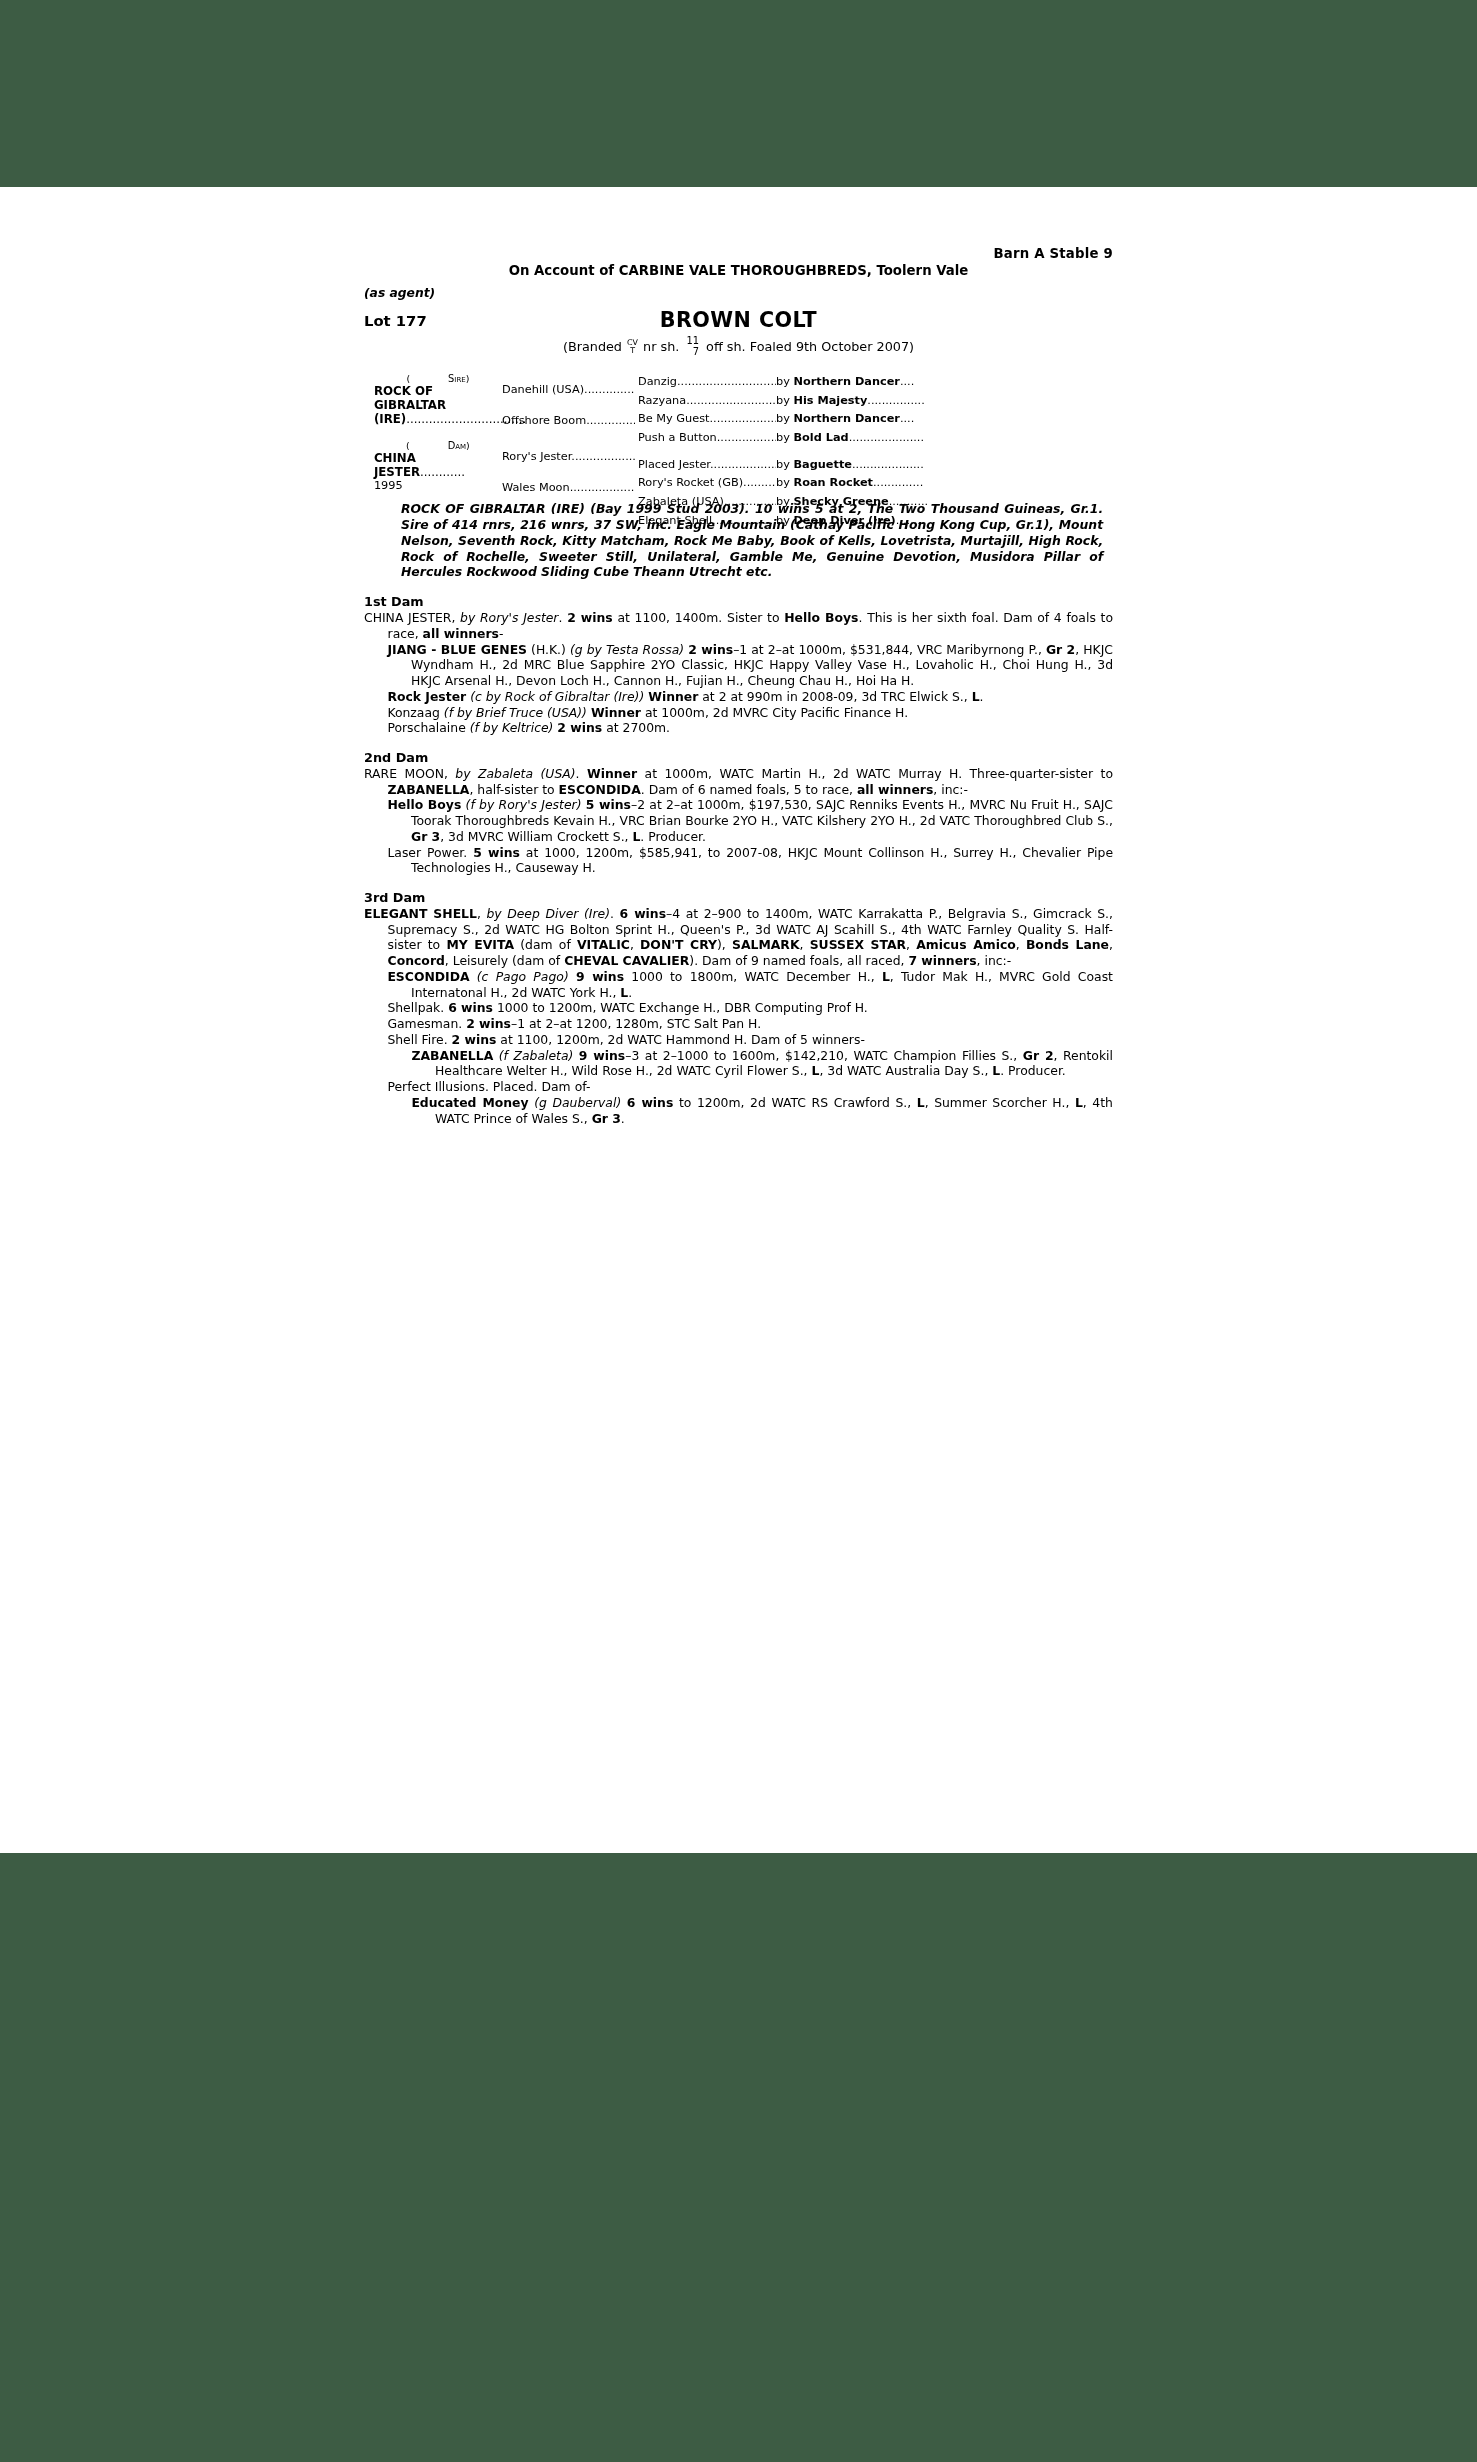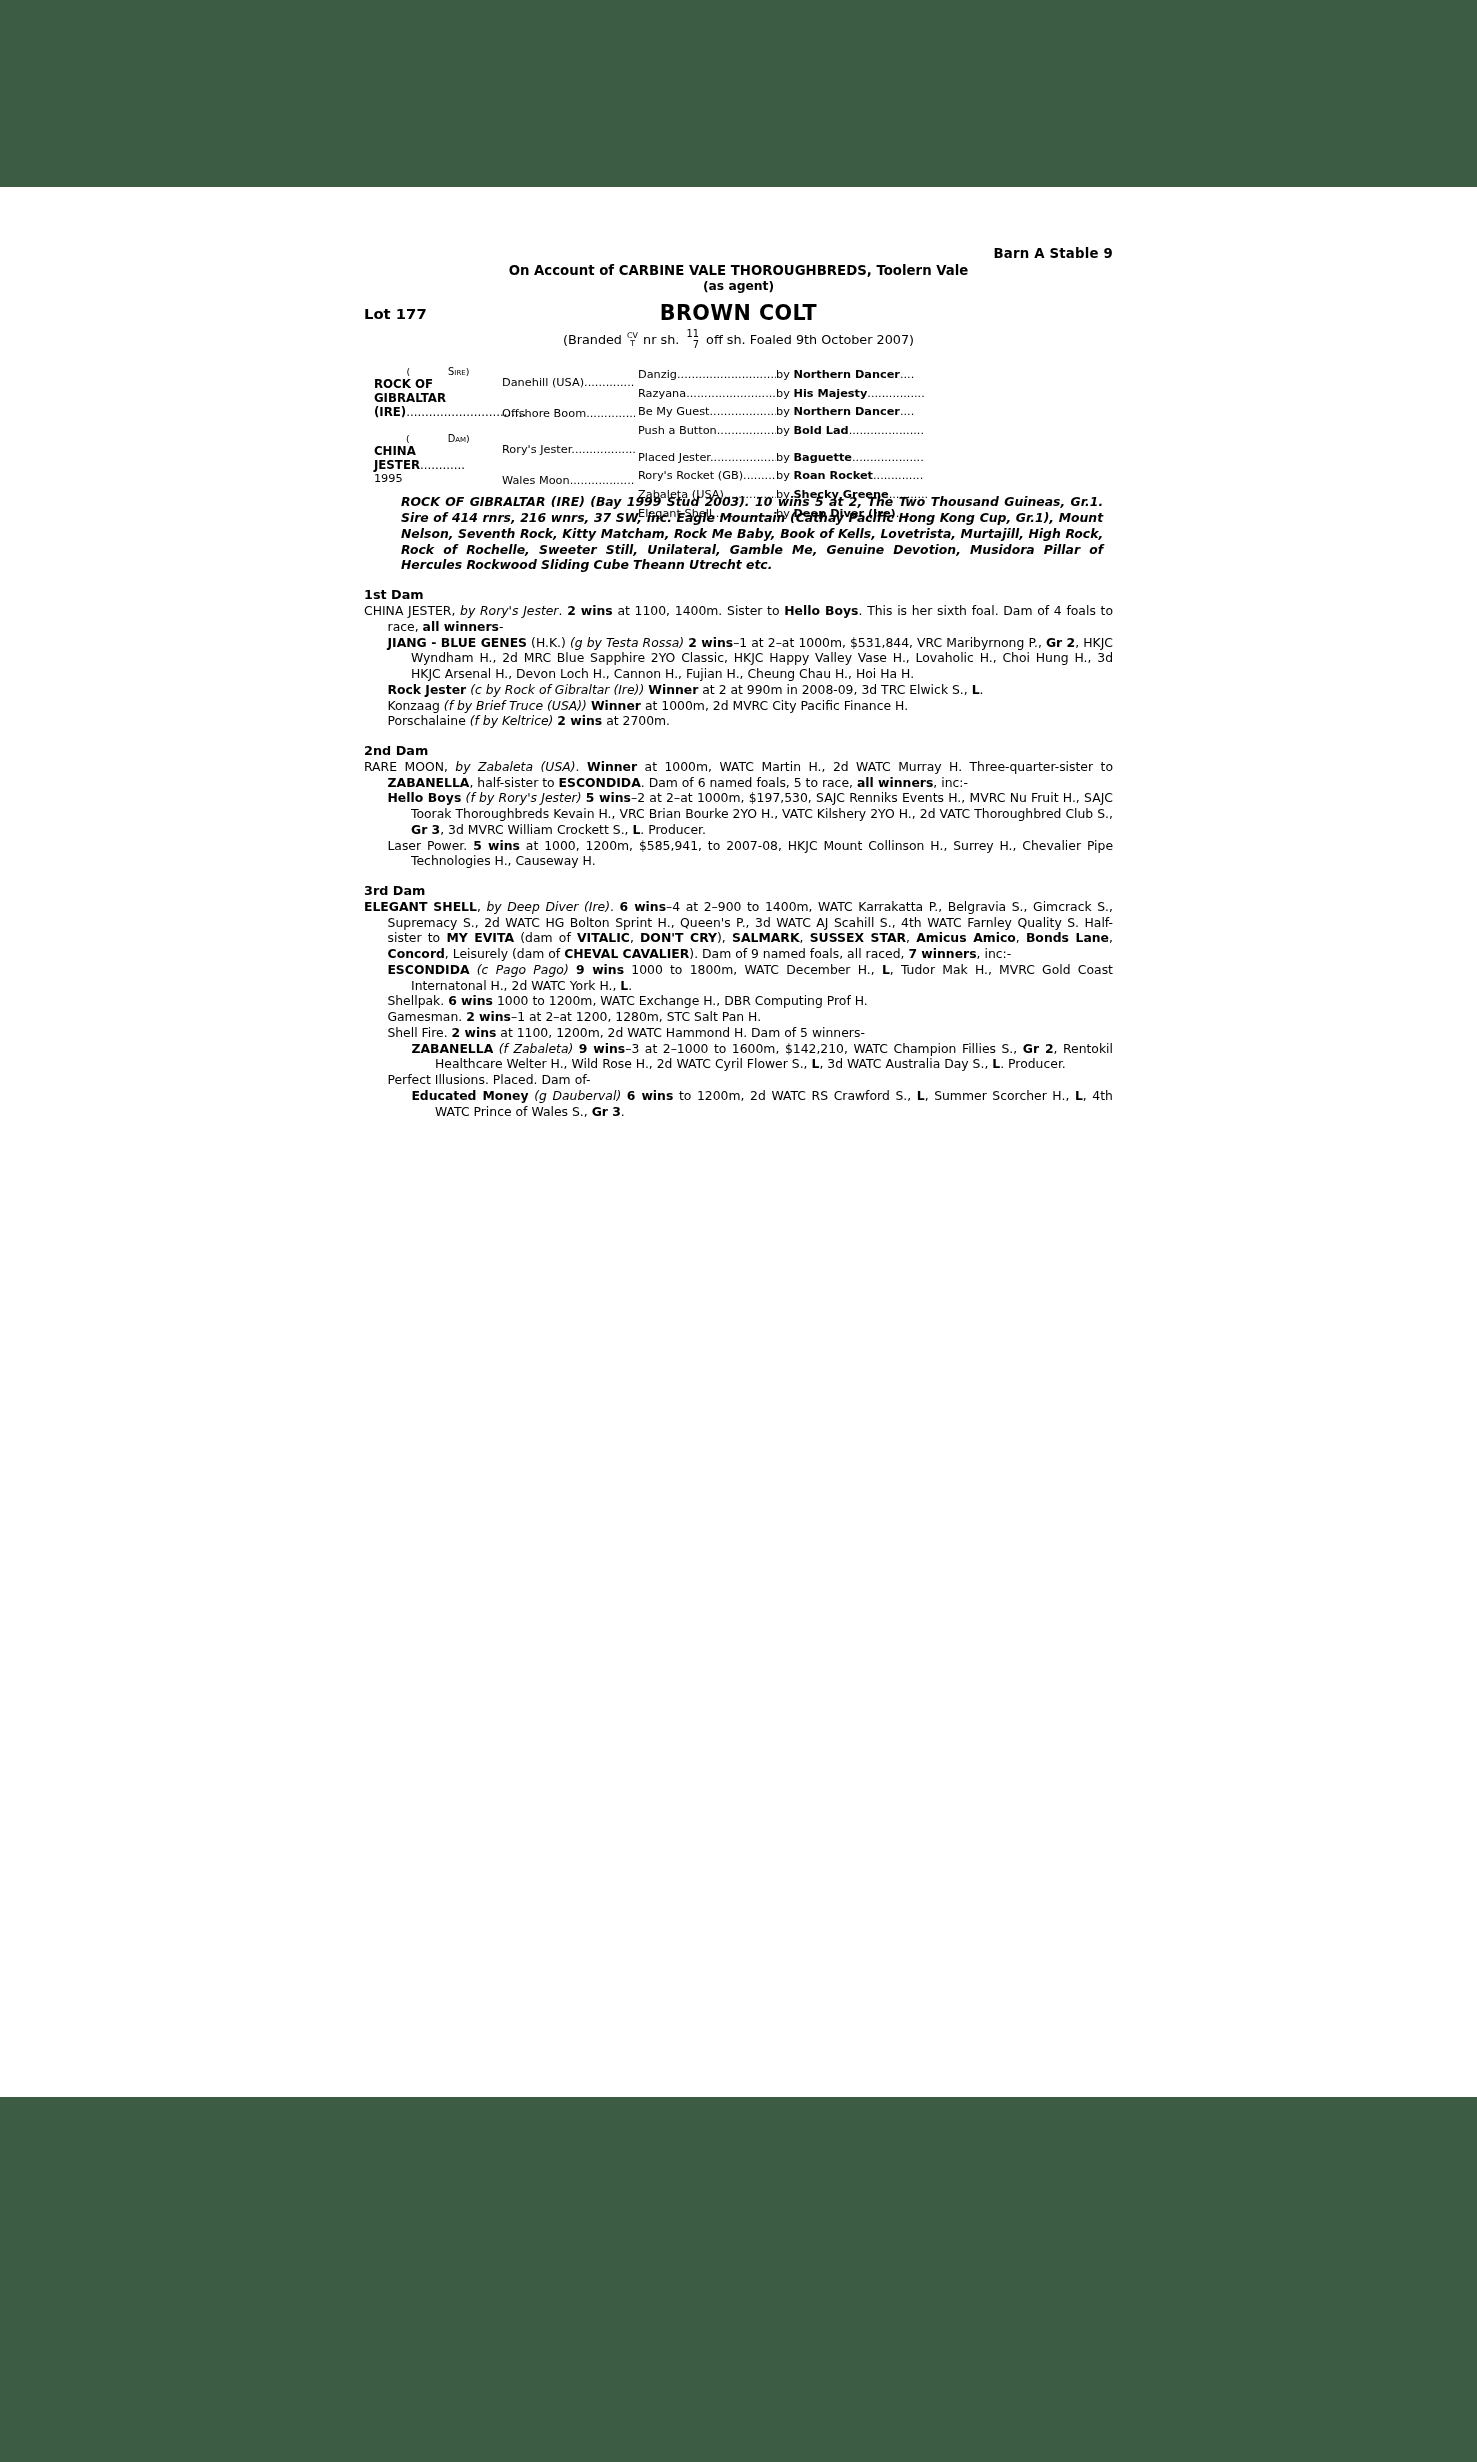--- a/index.html
+++ b/index.html
@@ -11,21 +11,21 @@
     width: 1478px;
     height: 2463px;
     font-family: "DejaVu Sans", sans-serif;
     position: relative;
   }
   .page {
     position: absolute;
     left: 0;
     top: 187px;
     width: 1478px;
-    height: 1910px;
+    height: 1666px;
     background: #ffffff;
   }
   .sheet {
     position: absolute;
     left: 364px;
     top: 59px;
     width: 749px;
   }
   
   .barn-line {
@@ -34,24 +34,25 @@
     font-size: 13.3px;
     letter-spacing: 0.2px;
   }
   .account-line {
     text-align: center;
     font-weight: bold;
     font-size: 13.3px;
     margin-top: 2px;
   }
   .agent-line {
-    text-align: center;
+    text-align: left;
     font-weight: bold;
     font-size: 12.3px;
-    margin-top: 1px;
+    margin-top: 8px;
+    font-style: italic;
   }
   .lot-row {
     position: relative;
     height: 27.6px;
     margin-top: 7.9px;
   }
   .lot-no {
     position: absolute;
     left: 0;
     top: 3.9px;

